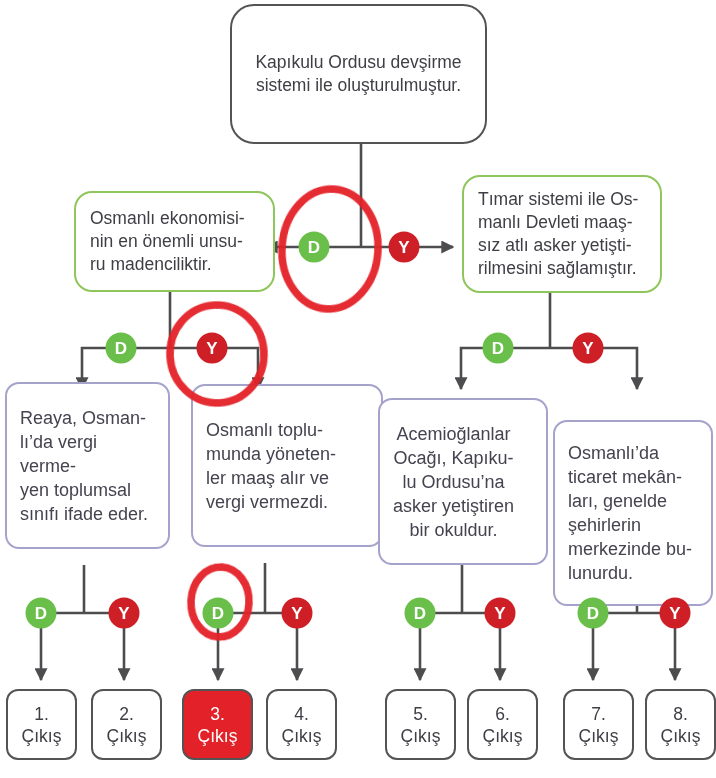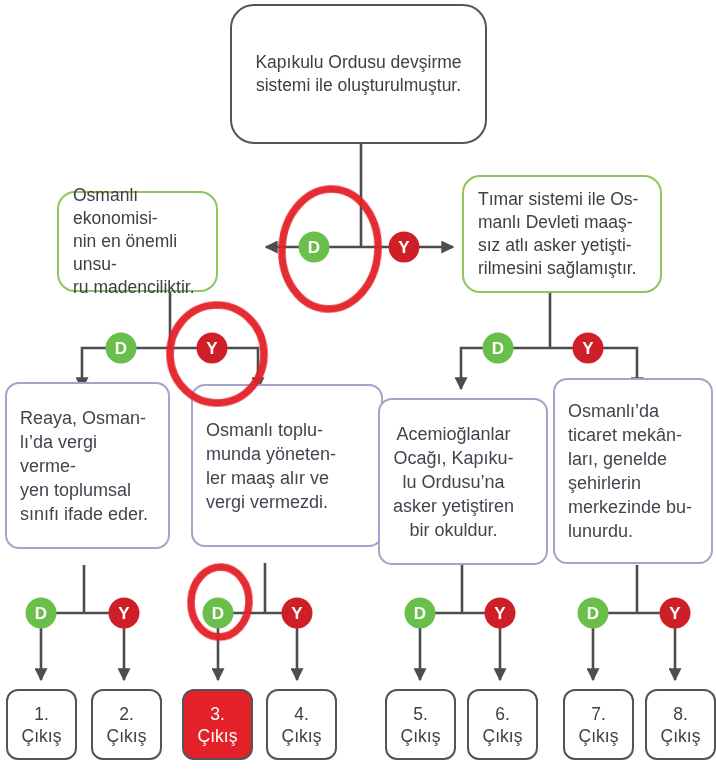--- a/index.html
+++ b/index.html
@@ -15,30 +15,30 @@
   }
   .node.root{
     left:230px;top:4px;width:257px;height:140px;
     border:2.5px solid #545456;border-radius:24px;
     justify-content:center;text-align:center;font-size:17.5px;line-height:23px;
   }
   .node.green{
     border:2.5px solid #8fc65c;border-radius:18px;
     font-size:17.5px;line-height:23px;padding:0 14px;
   }
-  #l1a{left:57px;top:191px;width:161px;height:101px;}
+  #l1a{left:74px;top:191px;width:201px;height:101px;}
   #l1b{left:462px;top:175px;width:200px;height:118px;}
   .node.purple{
     border:2px solid #a5a3cb;border-radius:14px;color:#45434f;
     font-size:18px;line-height:24px;padding:0 13px;
   }
   #b1{left:5px;top:382px;width:165px;height:167px;}
   #b2{left:191px;top:384px;width:192px;height:163px;}
   #b3{left:378px;top:398px;width:170px;height:167px;text-align:center;}
-  #b4{left:553px;top:378px;width:160px;height:186px;}
+  #b4{left:553px;top:420px;width:160px;height:186px;}
   .exit{
     position:absolute;top:689px;width:71px;height:71px;box-sizing:border-box;
     border:2.5px solid #545456;border-radius:12px;background:#ffffff;z-index:2;
     display:flex;flex-direction:column;align-items:center;justify-content:center;
     font-size:17.5px;line-height:22px;color:#3f3e45;
   }
   .exit.highlight{background:#e32128;color:#ffffff;}
   .dy{
     position:absolute;width:31px;height:31px;border-radius:50%;z-index:3;
     display:flex;align-items:center;justify-content:center;

